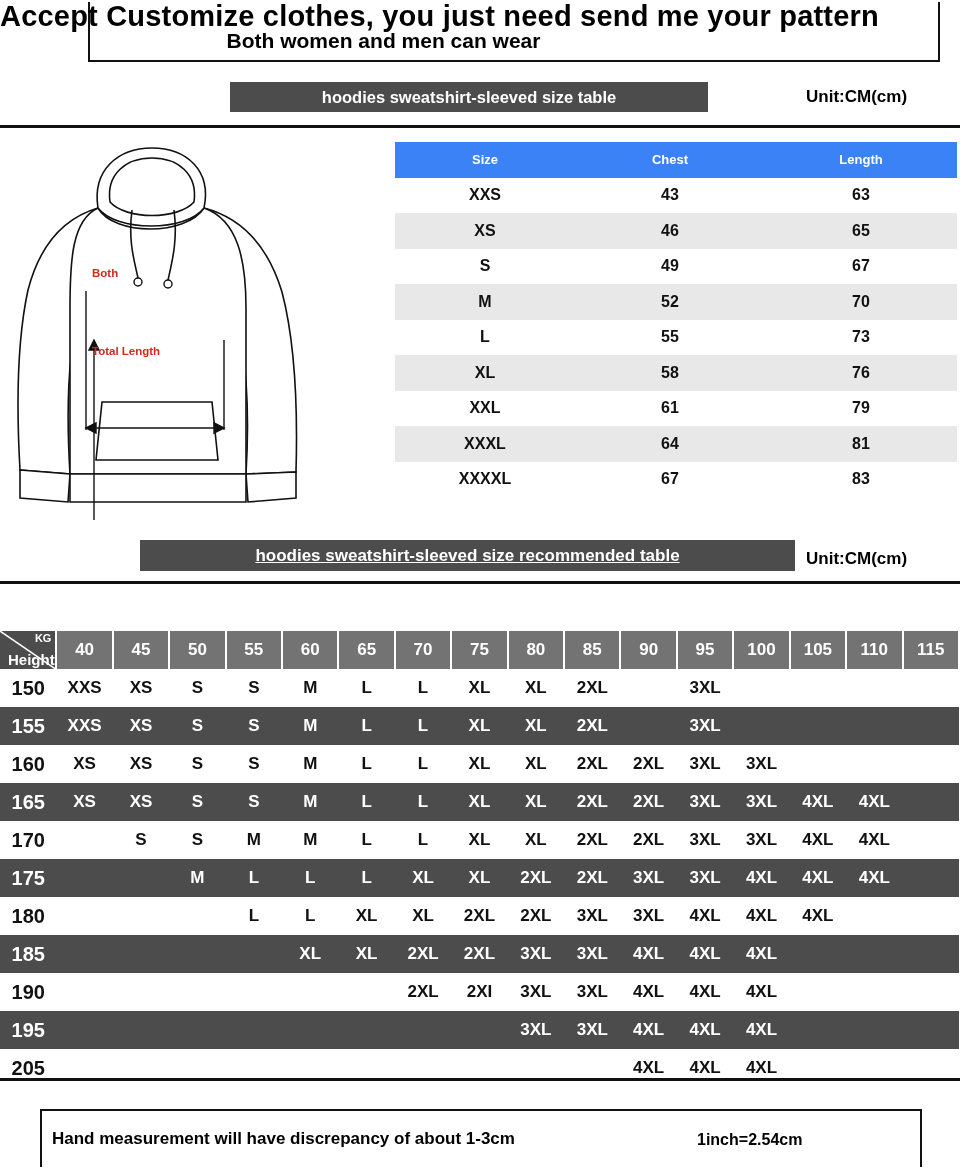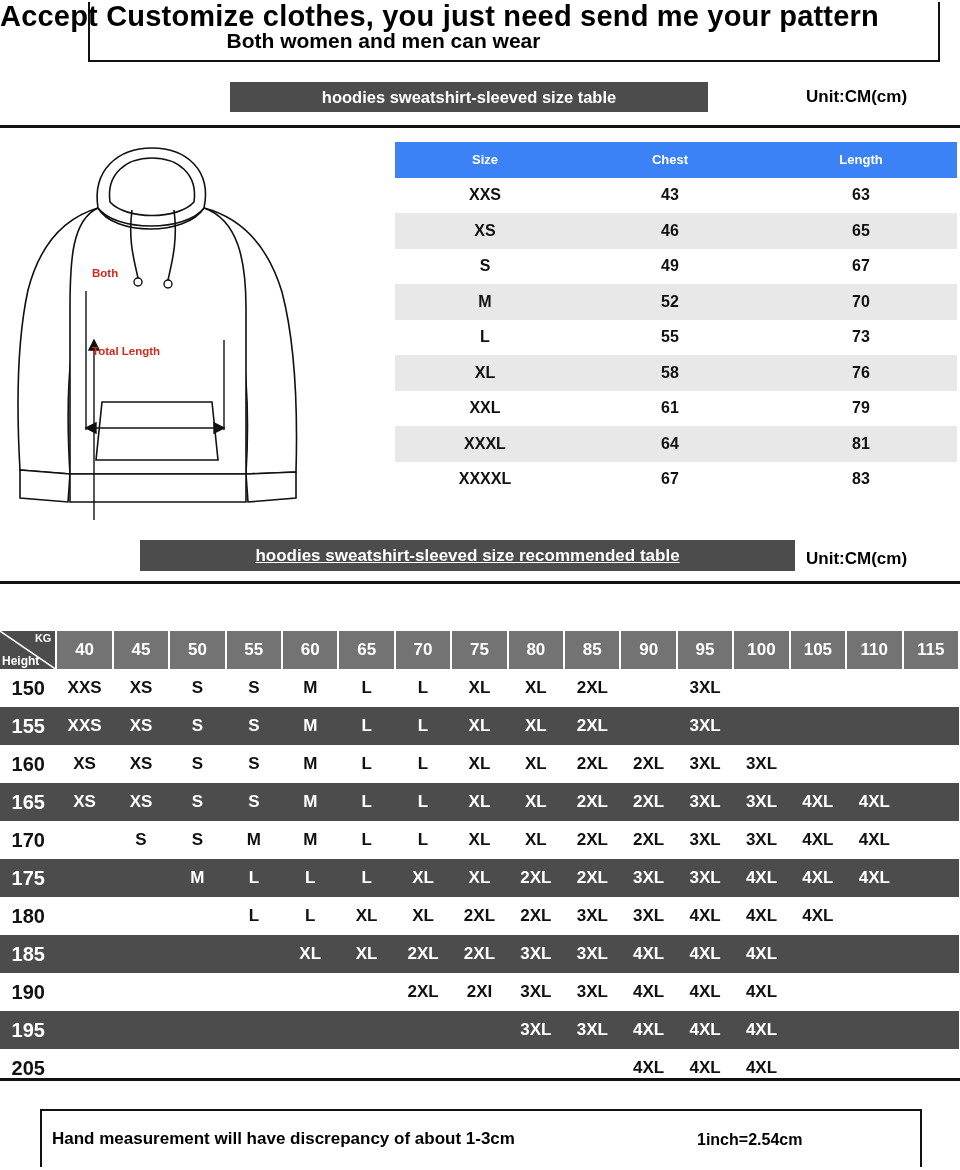--- a/index.html
+++ b/index.html
@@ -115,22 +115,22 @@
   }
   .rec-table thead th.corner {
     position: relative; background: #4c4c4c; padding: 0;
   }
   .corner-inner { position: relative; width: 100%; height: 100%; }
   .corner-kg {
     position: absolute; right: 4px; top: 1px;
     font-size: 11px; color: #fff; font-weight: bold;
   }
   .corner-ht {
-    position: absolute; left: 2px; bottom: 1px;
-    font-size: 12px; color: #fff; font-weight: bold; text-align: right;
+    position: absolute; left: 8px; bottom: 1px;
+    font-size: 15px; color: #fff; font-weight: bold; text-align: right;
   }
   .corner-slash {
     position: absolute; left: 0; top: 0; width: 100%; height: 100%;
   }
   .rec-table tbody tr.odd td { background: #ffffff; color: #111; }
   .rec-table tbody tr.even td { background: #4c4c4c; color: #ffffff; }
   .rec-table td.rowhead { font-size: 20px; font-weight: bold; }
 
   
   .rule-3 {

